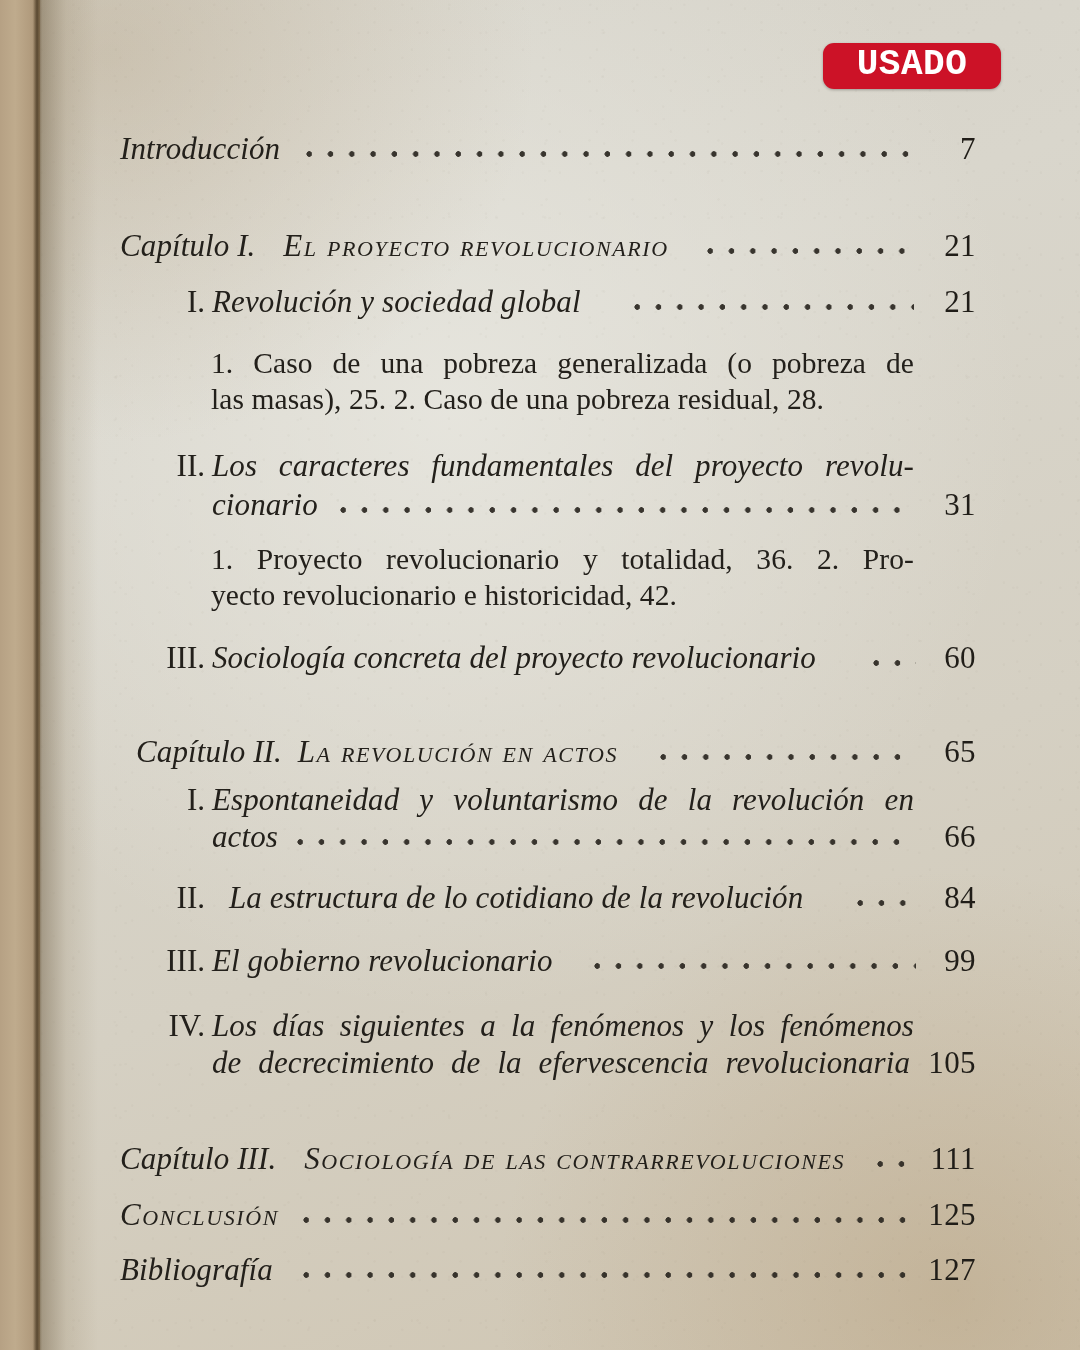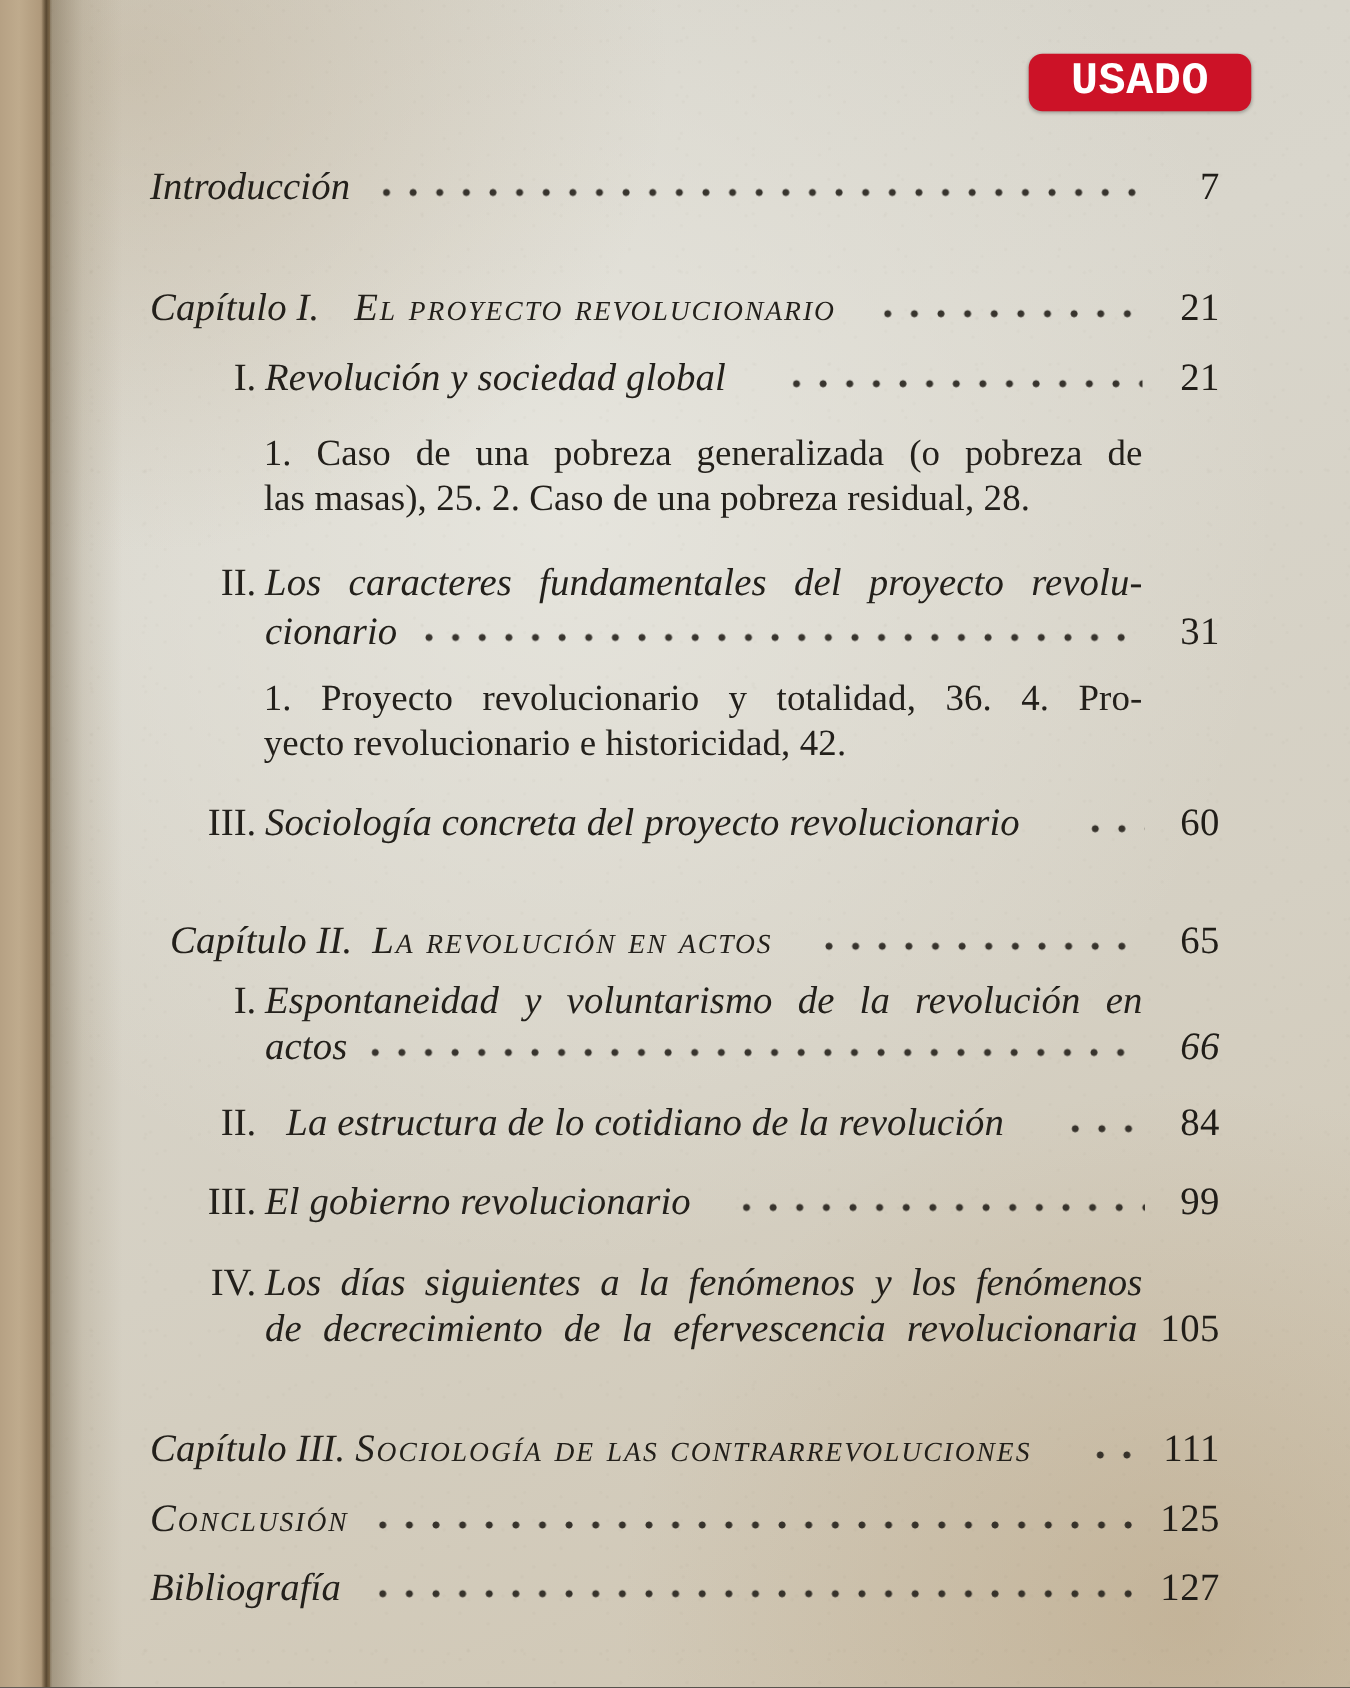--- a/index.html
+++ b/index.html
@@ -171,60 +171,60 @@
       <span class="lastline">las masas), 25. 2. Caso de una pobreza residual, 28.</span>
     </div>
 
     <div class="rn" style="left:120px; top:448px; width:85px;">II.</div>
     <div class="txt just" style="left:212px; top:448px; width:702px;">Los caracteres fundamentales del proyecto revolu-</div>
     <div class="txt" style="left:212px; top:487px;">cionario</div>
     <div class="leader" style="left:340px; top:506px; width:574px;"></div>
     <div class="num-col" style="left:900px; top:487px; width:76px;">31</div>
 
     <div class="sub" style="left:211px; top:541px; width:703px;">
-      <span style="display:block; text-align:justify; text-align-last:justify;">1. Proyecto revolucionario y totalidad, 36. 4. Pro-</span>
+      <span style="display:block; text-align:justify; text-align-last:justify;">1. Proyecto revolucionario y totalidad, 36. 2. Pro-</span>
       <span class="lastline">yecto revolucionario e historicidad, 42.</span>
     </div>
 
     <div class="rn" style="left:120px; top:640px; width:85px;">III.</div>
     <div class="txt" style="left:212px; top:640px;">Sociología concreta del proyecto revolucionario</div>
     <div class="leader" style="left:873px; top:659px; width:43px;"></div>
     <div class="num-col" style="left:900px; top:640px; width:76px;">60</div>
 
     <div class="txt" style="left:136px; top:734px;">
       <span>Capítulo II.</span>
       <span class="sc" style="margin-left:8px;">La revolución en actos</span>
     </div>
     <div class="leader" style="left:660px; top:753px; width:254px;"></div>
     <div class="num-col" style="left:900px; top:734px; width:76px;">65</div>
 
     <div class="rn" style="left:120px; top:782px; width:85px;">I.</div>
     <div class="txt just" style="left:212px; top:782px; width:702px;">Espontaneidad y voluntarismo de la revolución en</div>
     <div class="txt" style="left:212px; top:819px;">actos</div>
     <div class="leader" style="left:297px; top:838px; width:617px;"></div>
-    <div class="num-col" style="left:900px; top:819px; width:76px;font-style:italic;">66</div>
+    <div class="num-col" style="left:900px; top:819px; width:76px;">66</div>
 
     <div class="rn" style="left:120px; top:880px; width:85px;">II.</div>
     <div class="txt" style="left:229px; top:880px;text-align:right;">La estructura de lo cotidiano de la revolución</div>
     <div class="leader" style="left:857px; top:899px; width:60px;"></div>
     <div class="num-col" style="left:900px; top:880px; width:76px;">84</div>
 
     <div class="rn" style="left:120px; top:943px; width:85px;">III.</div>
     <div class="txt" style="left:212px; top:943px;">El gobierno revolucionario</div>
     <div class="leader" style="left:594px; top:962px; width:322px;"></div>
     <div class="num-col" style="left:900px; top:943px; width:76px;">99</div>
 
     <div class="rn" style="left:120px; top:1008px; width:85px;">IV.</div>
     <div class="txt just" style="left:212px; top:1008px; width:702px;">Los días siguientes a la fenómenos y los fenómenos</div>
     <div class="txt just" style="left:212px; top:1045px; width:698px;">de decrecimiento de la efervescencia revolucionaria</div>
     <div class="num-col" style="left:914px; top:1045px; width:62px;">105</div>
 
     <div class="txt" style="left:120px; top:1141px;">
       <span>Capítulo III.</span>
-      <span class="sc" style="margin-left:0;">Sociología de las contrarrevoluciones</span>
+      <span class="sc" style="margin-left:20px;">Sociología de las contrarrevoluciones</span>
     </div>
     <div class="leader" style="left:877px; top:1160px; width:41px;"></div>
     <div class="num-col" style="left:908px; top:1141px; width:68px;">111</div>
 
     <div class="txt sc" style="left:120px; top:1197px;">Conclusión</div>
     <div class="leader" style="left:303px; top:1216px; width:612px;"></div>
     <div class="num-col" style="left:908px; top:1197px; width:68px;">125</div>
 
     <div class="txt" style="left:120px; top:1252px;">Bibliografía</div>
     <div class="leader" style="left:303px; top:1271px; width:612px;"></div>

